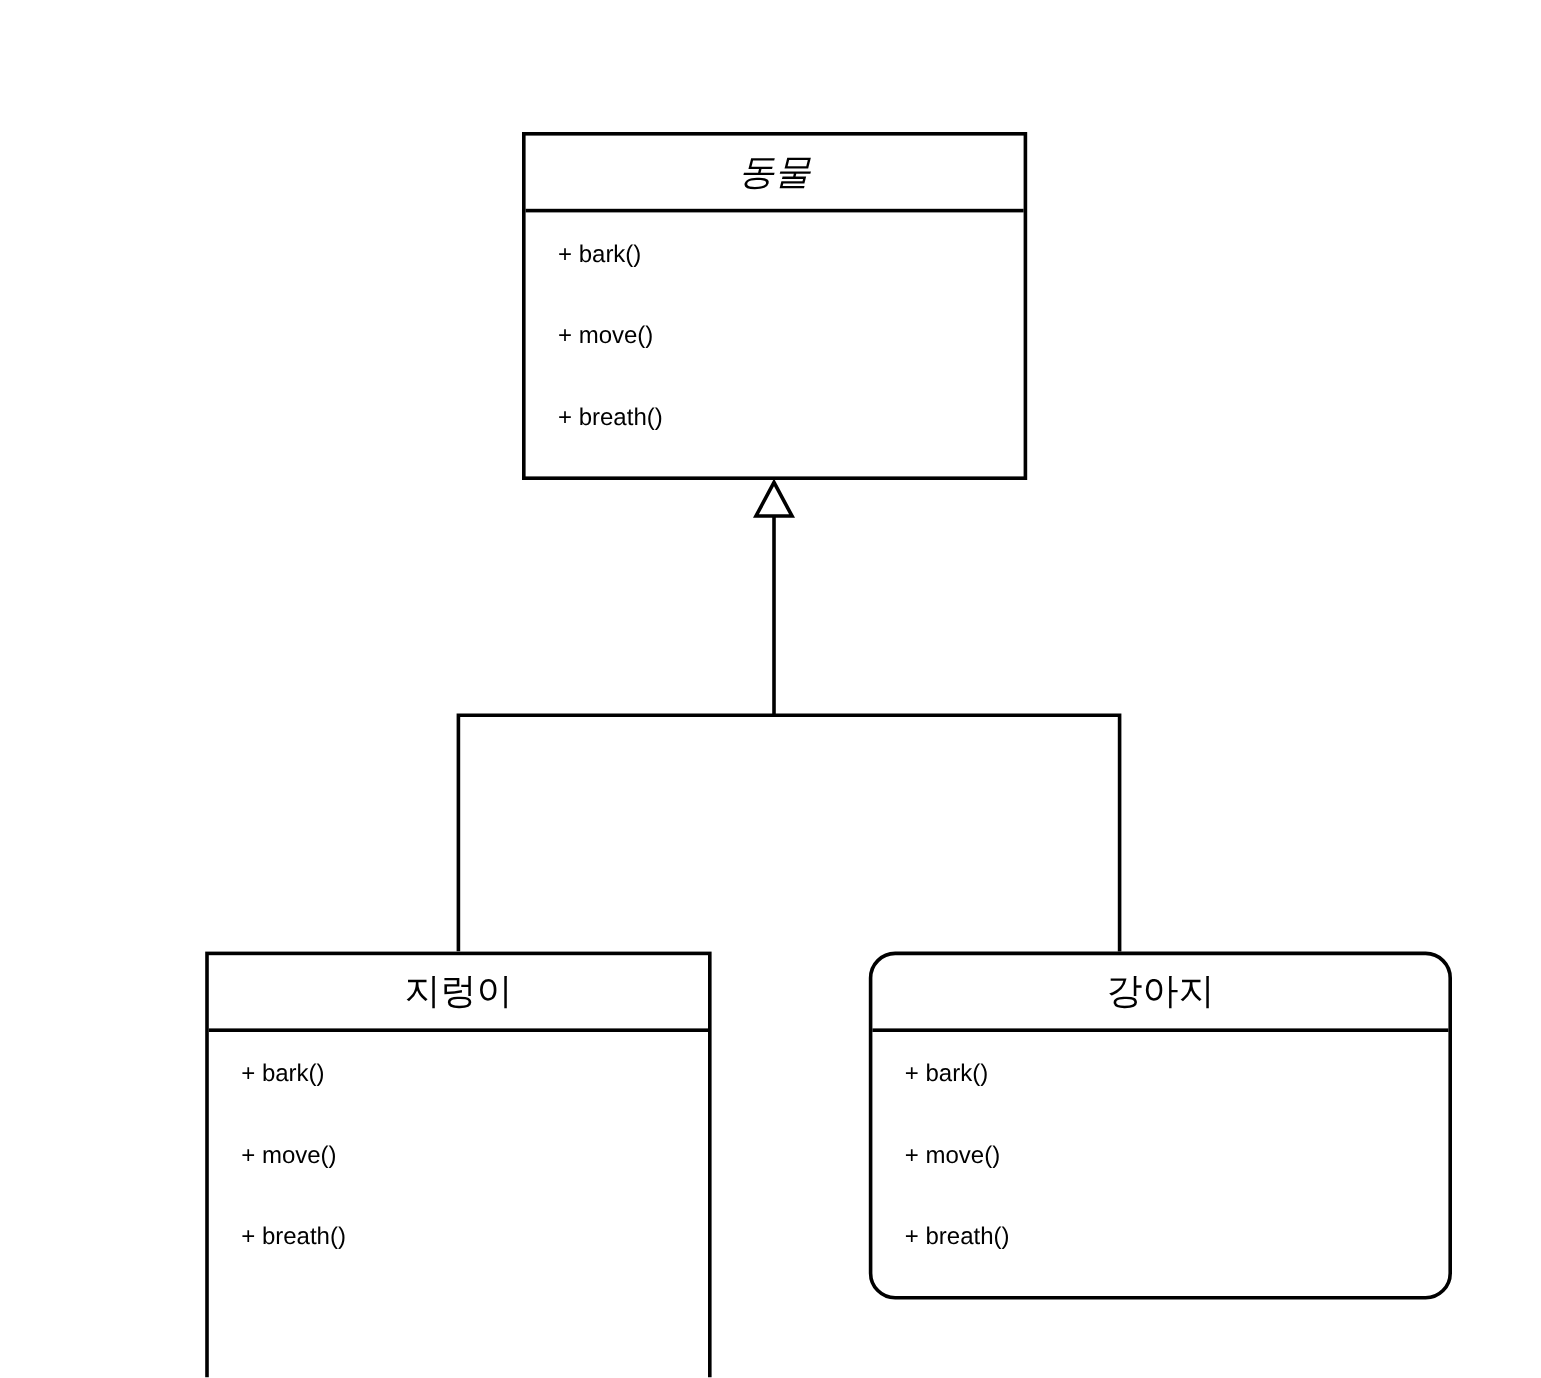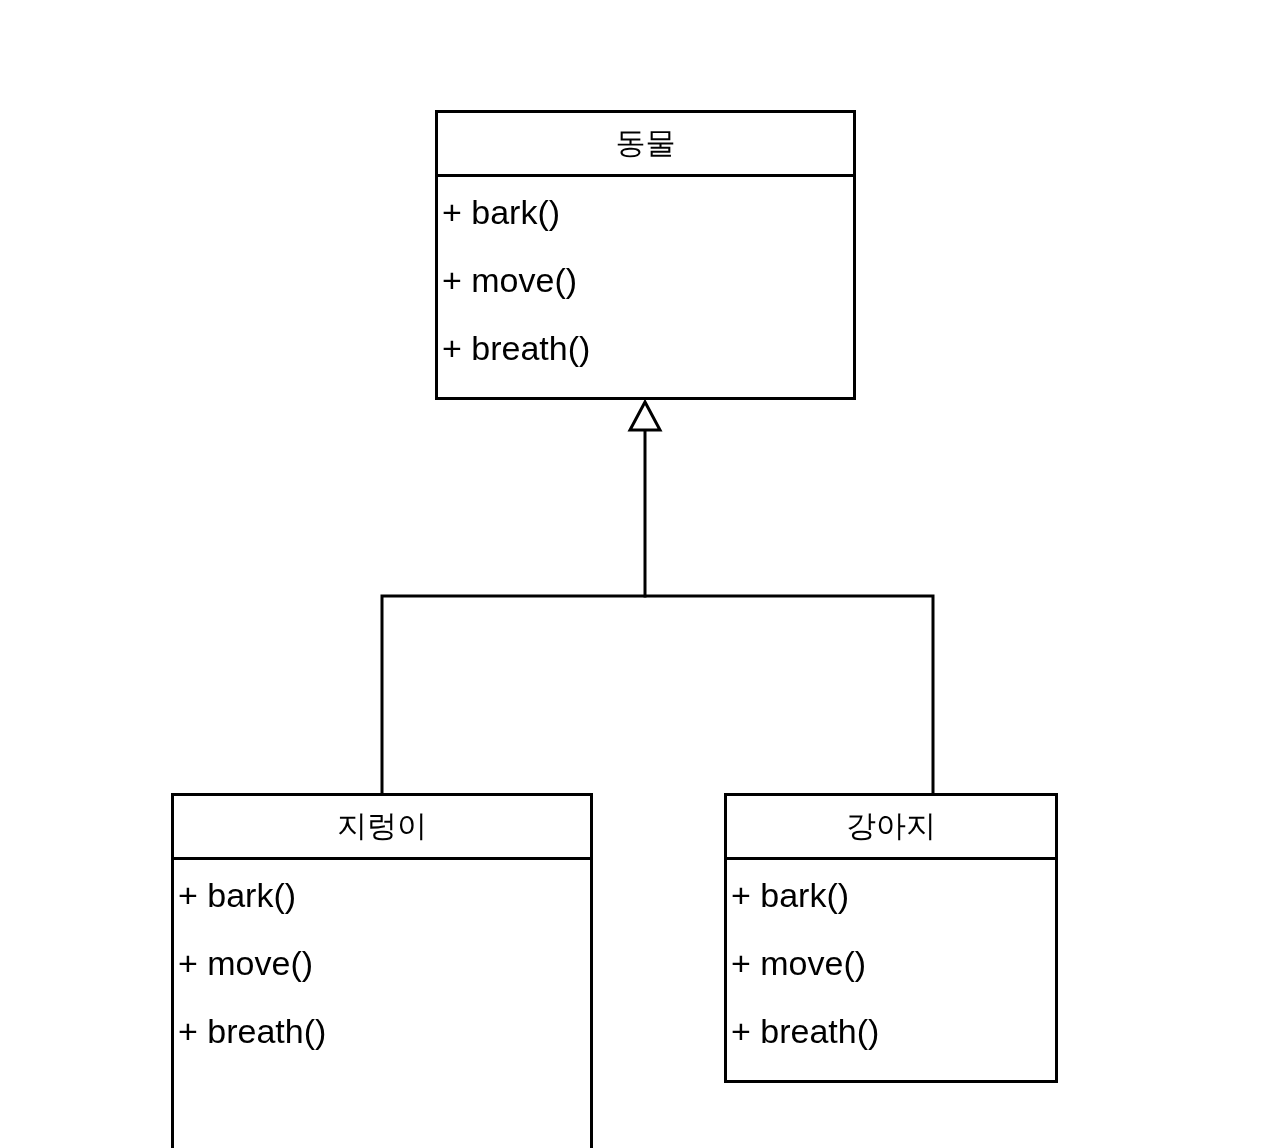--- a/index.html
+++ b/index.html
@@ -35,36 +35,37 @@
   .uml-class .uml-title {
     height: 64px;
     border-bottom: 3px solid var(--line);
     display: flex;
     align-items: center;
     justify-content: center;
     font-size: 30px;
     color: var(--text);
   }
   .uml-class.abstract .uml-title {
+    font-style: italic;
   }
   .uml-methods {
     padding-top: 1px;
   }
   .uml-method {
     height: 68px;
     display: flex;
     align-items: center;
-    padding-left: 4px;
-    font-size: 34px;
+    padding-left: 27px;
+    font-size: 20px;
     color: var(--text);
     white-space: pre;
   }
   .class-animal    { left: 435px; top: 110px; width: 421px; height: 290px; }
   .class-earthworm { left: 171px; top: 793px; width: 422px; height: 371px; }
-  .class-puppy     { left: 724px; top: 793px; width: 334px; height: 290px; }
+  .class-puppy     { left: 724px; top: 793px; width: 486px; height: 290px; border-radius: 22px; }
 </style>
 </head>
 <body>
 
 <div class="canvas">
 
   <svg class="connector-svg" viewBox="0 0 1284 1148" xmlns="http://www.w3.org/2000/svg">
 
     <line x1="645" y1="430" x2="645" y2="597.5" stroke="#000000" stroke-width="3"></line>
 

